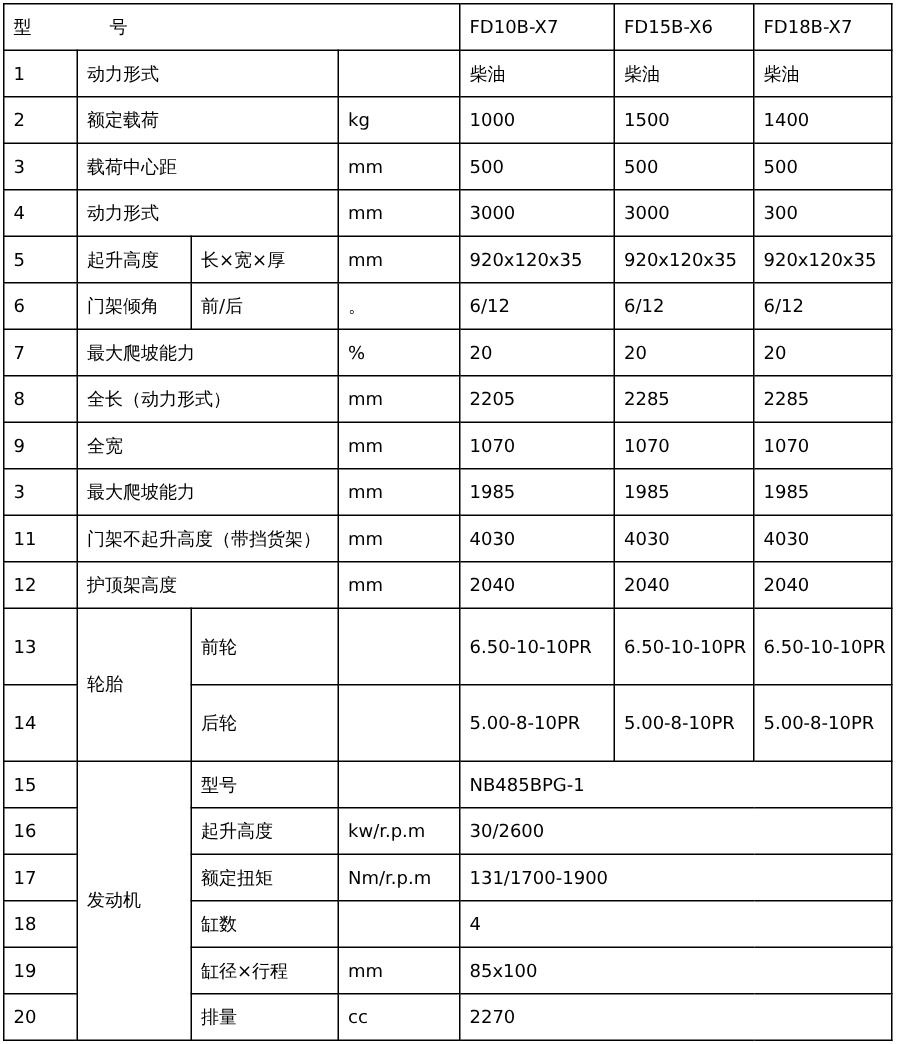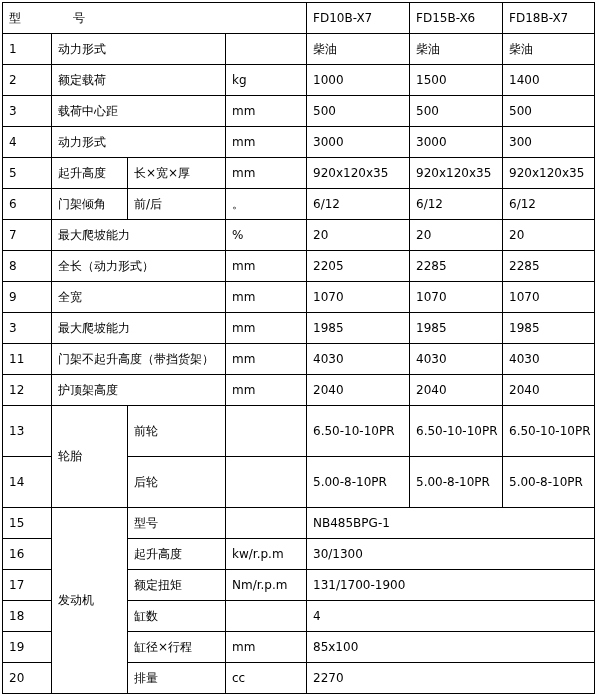--- a/index.html
+++ b/index.html
@@ -181,21 +181,21 @@
       <td rowspan="6">发动机</td>
       <td>型号</td>
       <td></td>
       <td colspan="3">NB485BPG-1</td>
     </tr>
 
     <tr class="r">
       <td>16</td>
       <td>起升高度</td>
       <td>kw/r.p.m</td>
-      <td colspan="3">30/1300</td>
+      <td colspan="3">30/2600</td>
     </tr>
 
     <tr class="r">
       <td>17</td>
       <td>额定扭矩</td>
       <td>Nm/r.p.m</td>
       <td colspan="3">131/1700-1900</td>
     </tr>
 
     <tr class="r">

